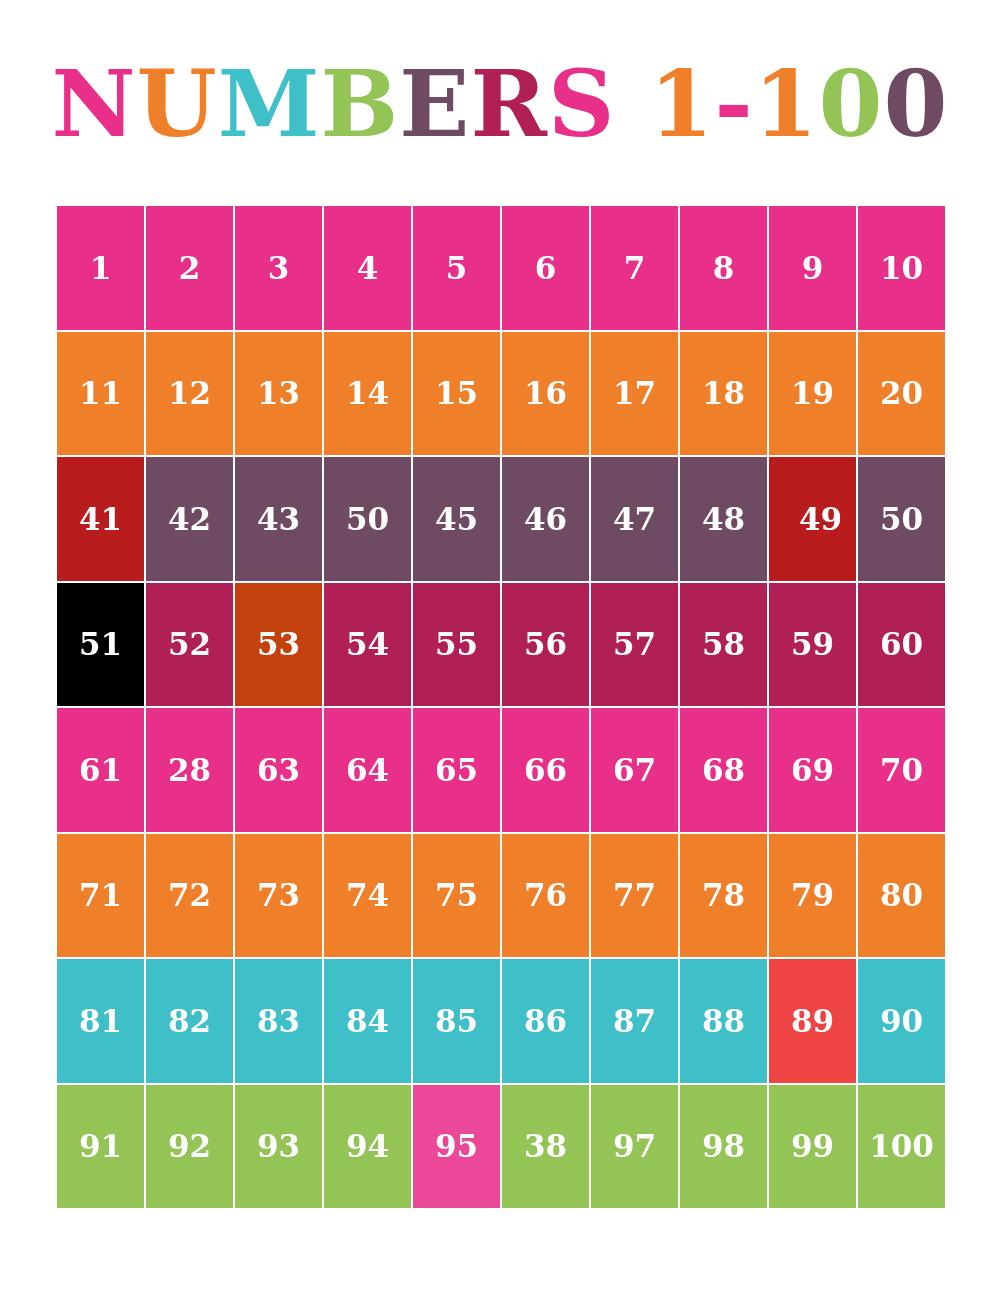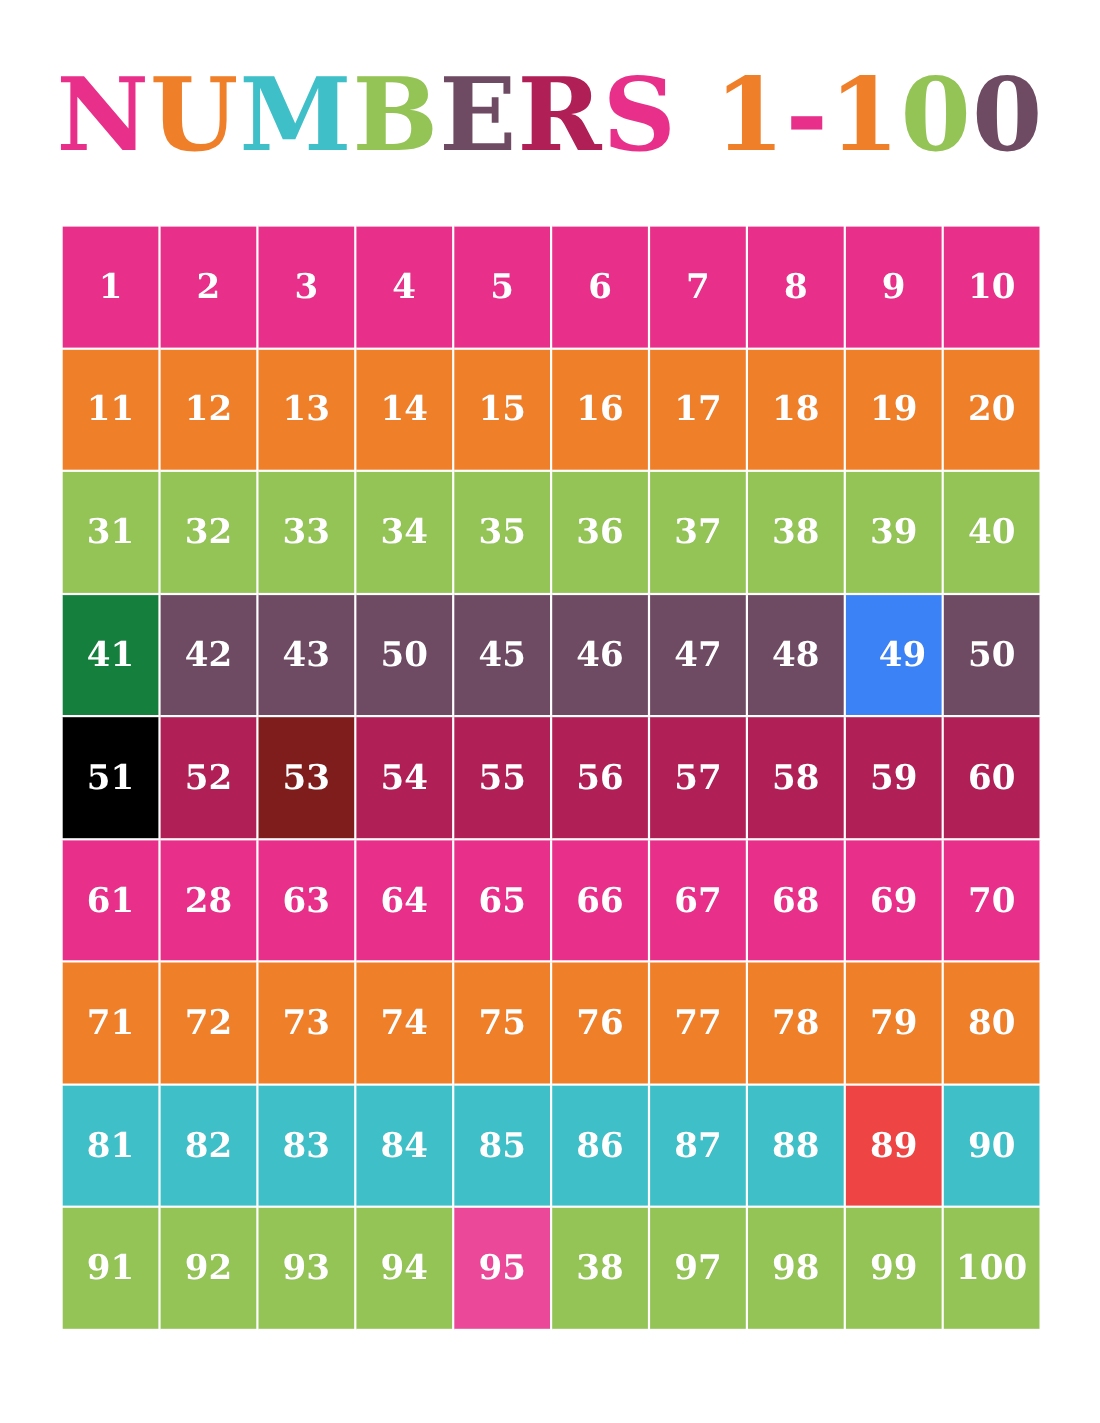--- a/index.html
+++ b/index.html
@@ -99,47 +99,35 @@
             <td style="background-color: rgb(240, 127, 42);">13</td>
             <td style="background-color: rgb(240, 127, 42);">14</td>
             <td style="background-color: rgb(240, 127, 42);">15</td>
             <td style="background-color: rgb(240, 127, 42);">16</td>
             <td style="background-color: rgb(240, 127, 42);">17</td>
             <td style="background-color: rgb(240, 127, 42);">18</td>
             <td style="background-color: rgb(240, 127, 42);">19</td>
             <td style="background-color: rgb(240, 127, 42);">20</td>
           </tr>
           <tr>
-            <td style="background-color: rgb(147, 196, 85);">31</td>
-            <td style="background-color: rgb(147, 196, 85);">32</td>
-            <td style="background-color: rgb(147, 196, 85);">33</td>
-            <td style="background-color: rgb(147, 196, 85);">34</td>
-            <td style="background-color: rgb(147, 196, 85);">35</td>
-            <td style="background-color: rgb(147, 196, 85);">36</td>
-            <td style="background-color: rgb(147, 196, 85);">37</td>
-            <td style="background-color: rgb(147, 196, 85);">38</td>
-            <td style="background-color: rgb(147, 196, 85);">39</td>
-            <td style="background-color: rgb(147, 196, 85);">40</td>
-          </tr>
-          <tr>
-            <td style="background-color: #15803d; text-align: center;">41</td>
+            <td style="background-color: #b91c1c; text-align: center;">41</td>
             <td style="background-color: rgb(111, 74, 99);">42</td>
             <td style="background-color: rgb(111, 74, 99);">43</td>
             <td style="background-color: rgb(111, 74, 99);">50</td>
             <td style="background-color: rgb(111, 74, 99);">45</td>
             <td style="background-color: rgb(111, 74, 99);">46</td>
             <td style="background-color: rgb(111, 74, 99);">47</td>
             <td style="background-color: rgb(111, 74, 99);">48</td>
-            <td style="background-color: #3b82f6; padding-left: 16px;">49</td>
+            <td style="background-color: #b91c1c; padding-left: 16px;">49</td>
             <td style="background-color: rgb(111, 74, 99);">50</td>
           </tr>
           <tr>
             <td style="background-color: #000000;">51</td>
             <td style="background-color: rgb(176, 31, 85);">52</td>
-            <td style="background-color: #7f1d1d;">53</td>
+            <td style="background-color: #c2410c;">53</td>
             <td style="background-color: rgb(176, 31, 85);">54</td>
             <td style="background-color: rgb(176, 31, 85);">55</td>
             <td style="background-color: rgb(176, 31, 85);">56</td>
             <td style="background-color: rgb(176, 31, 85);">57</td>
             <td style="background-color: rgb(176, 31, 85);">58</td>
             <td style="background-color: rgb(176, 31, 85);">59</td>
             <td style="background-color: rgb(176, 31, 85);">60</td>
           </tr>
           <tr>
             <td style="background-color: rgb(232, 48, 138);">61</td>

